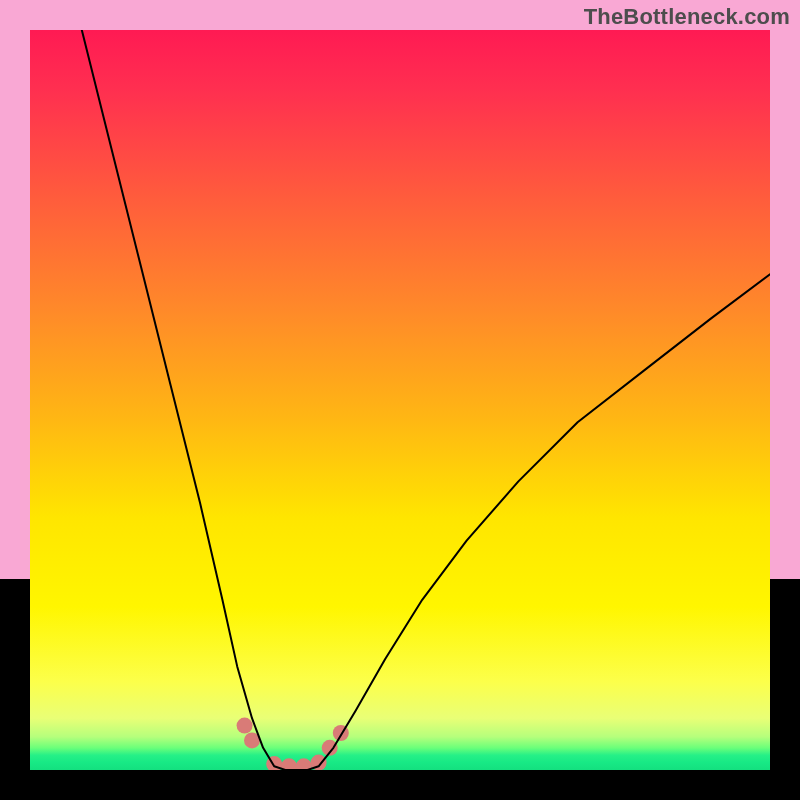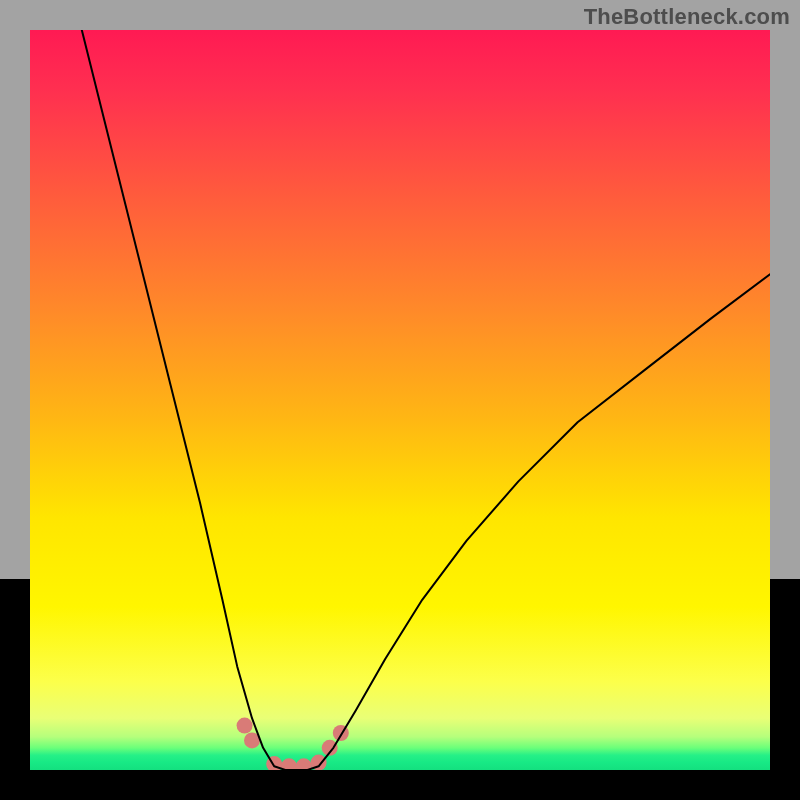--- a/index.html
+++ b/index.html
@@ -8,21 +8,21 @@
     width: 800px;
     height: 800px;
     background: #000;
     overflow: hidden;
     font-family: Arial, Helvetica, sans-serif;
   }
   .frame {
     position: relative;
     width: 800px;
     height: 579px;
-    background: #a3a3a3;
+    background: #f9a8d4;
   }
   .watermark {
     position: absolute;
     top: 4px;
     right: 10px;
     font-size: 22px;
     font-weight: 600;
     color: #4d4d4d;
     letter-spacing: 0.2px;
     z-index: 5;

